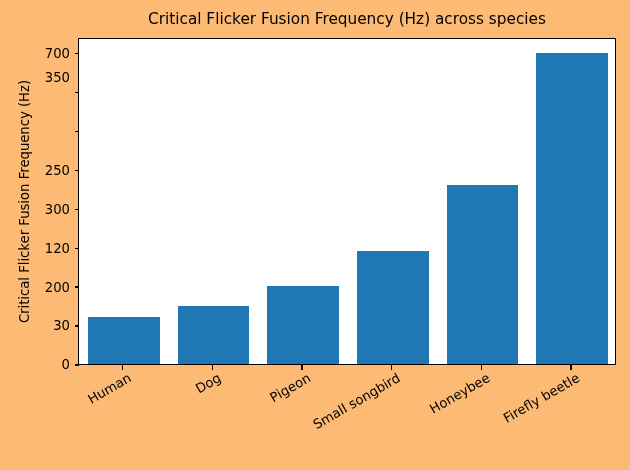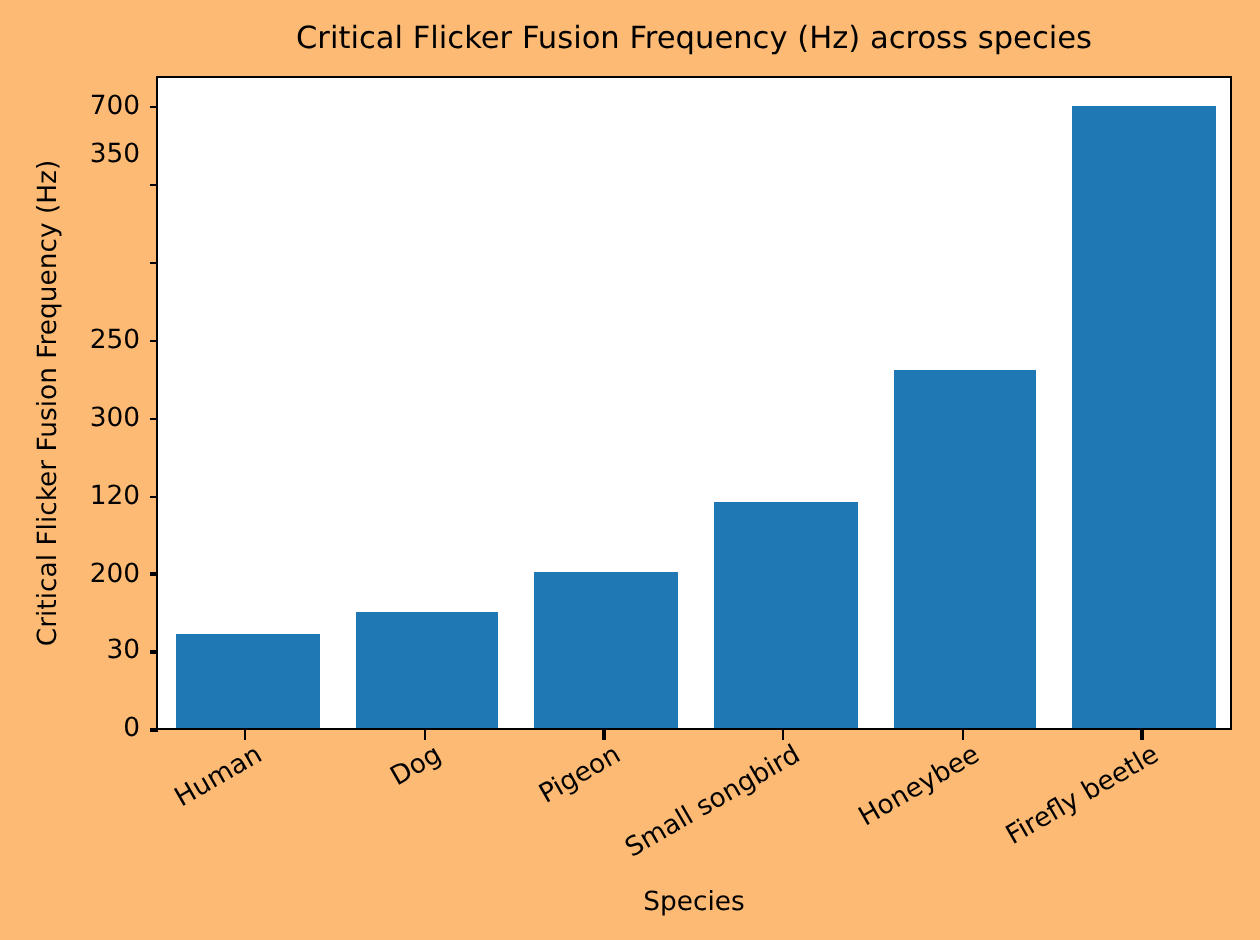--- a/index.html
+++ b/index.html
@@ -163,15 +163,14 @@
       <div class="xtick-mark" style="left: 301.467px;"></div>
       <div class="xtick-label" style="left: 0px; top: 0px; transform: translate(-693.833px, 371px) rotate(-30deg); transform-origin: 1000px 0px; width: 1000px;">Pigeon</div>
       <div class="xtick-mark" style="left: 391.133px;"></div>
       <div class="xtick-label" style="left: 0px; top: 0px; transform: translate(-604.167px, 371px) rotate(-30deg); transform-origin: 1000px 0px; width: 1000px;">Small songbird</div>
       <div class="xtick-mark" style="left: 480.8px;"></div>
       <div class="xtick-label" style="left: 0px; top: 0px; transform: translate(-514.5px, 371px) rotate(-30deg); transform-origin: 1000px 0px; width: 1000px;">Honeybee</div>
       <div class="xtick-mark" style="left: 570.467px;"></div>
       <div class="xtick-label" style="left: 0px; top: 0px; transform: translate(-424.833px, 371px) rotate(-30deg); transform-origin: 1000px 0px; width: 1000px;">Firefly beetle</div>
     </div>
 
-  <div id="xlabel">Species</div>
 
 </div>
 
 </body></html>

